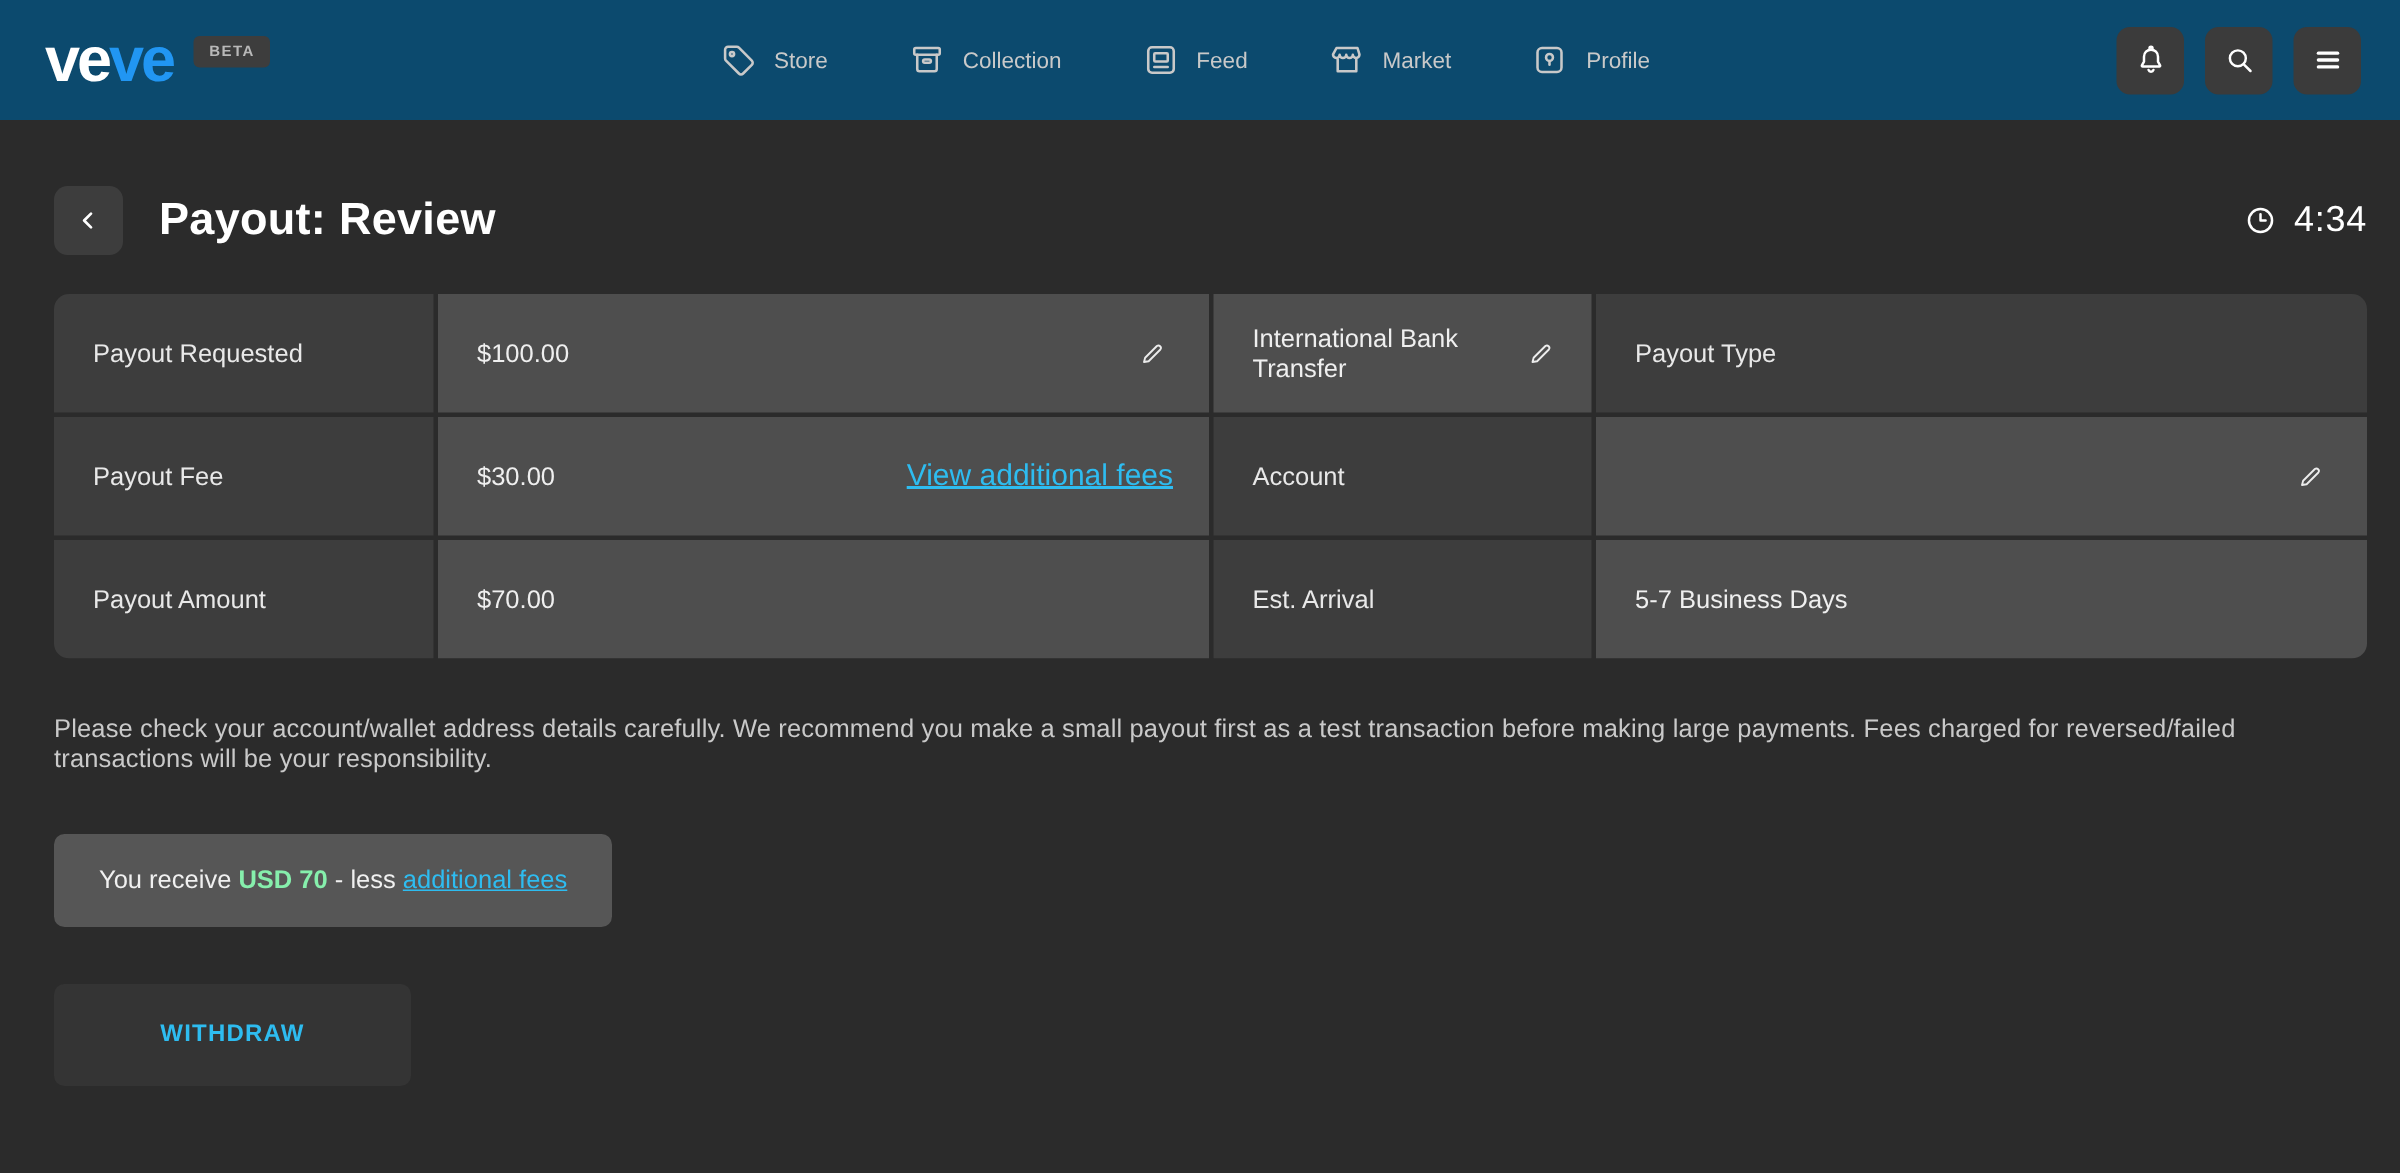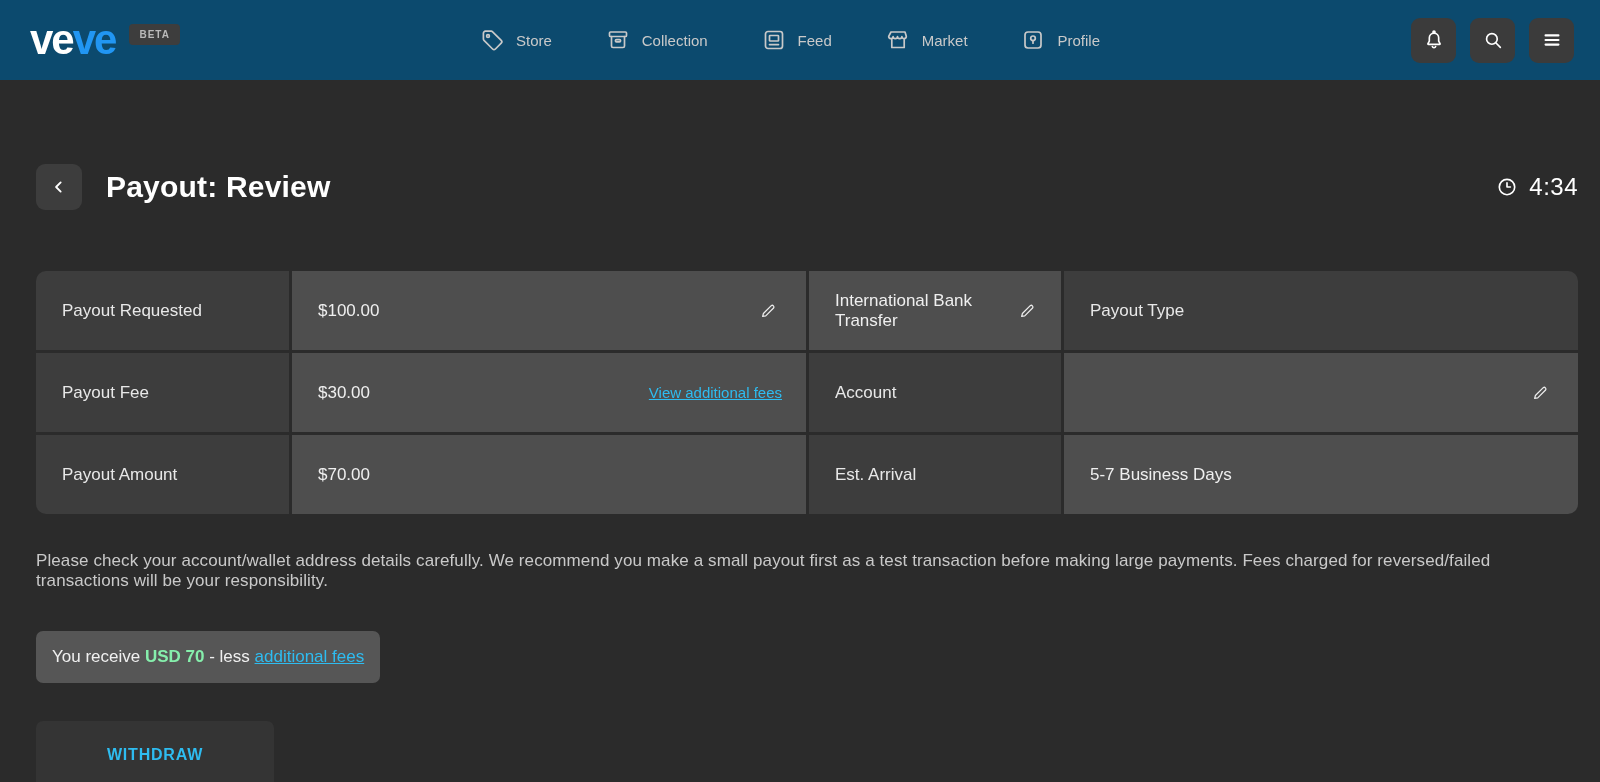--- a/index.html
+++ b/index.html
@@ -68,21 +68,21 @@
     border: none;
     border-radius: 9px;
     display: flex; align-items: center; justify-content: center;
     cursor: pointer;
   }
   .icon-btn svg { width: 22px; height: 22px; stroke: #ffffff; fill: none; stroke-width: 1.8; stroke-linecap: round; stroke-linejoin: round; }
 
   
   .content { padding: 0 22px 0 36px; position: relative; }
   .page-header {
-    margin-top: 84px;
+    margin-top: 44px;
     display: flex;
     align-items: center;
   }
   .back-btn {
     width: 46px; height: 46px;
     background: #3d3d3d;
     border: none; border-radius: 9px;
     display: flex; align-items: center; justify-content: center;
     cursor: pointer;
   }
@@ -99,21 +99,21 @@
     display: flex;
     align-items: center;
     gap: 11px;
     color: #ffffff;
   }
   .timer svg { width: 22px; height: 22px; stroke: #fff; fill: none; stroke-width: 1.8; stroke-linecap: round; stroke-linejoin: round; }
   .timer .time { font-size: 24px; font-weight: 400; letter-spacing: 0.5px; }
 
   
   .review-table {
-    margin-top: 61px;
+    margin-top: 26px;
     display: grid;
     grid-template-columns: 253px 1fr 252px 1fr;
     grid-auto-rows: 79px;
     gap: 3px;
     border-radius: 10px;
     overflow: hidden;
   }
   .cell { display: flex; align-items: center; font-size: 17px; }
   .cell.label {
     background: #3d3d3d;
@@ -128,38 +128,38 @@
     gap: 32px;
   }
   .edit-btn {
     background: none; border: none; cursor: pointer;
     display: flex; align-items: center; justify-content: center;
     width: 28px; height: 28px;
   }
   .edit-btn svg { width: 20px; height: 20px; stroke: #ececec; fill: none; stroke-width: 1.5; stroke-linecap: round; stroke-linejoin: round; }
   a.fee-link {
     color: var(--accent, #2ebcf0);
-    font-size: 15px;
+    font-size: 20px;
     text-decoration: underline;
     cursor: pointer;
   }
 
   
   .disclaimer {
     margin-top: 37px;
     font-size: 17px;
     color: #c9c9c9;
     letter-spacing: 0.1px;
   }
   .receive-box {
     margin-top: 40px;
     display: inline-flex;
     align-items: center;
-    height: 52px;
-    padding: 0 16px;
+    height: 62px;
+    padding: 0 30px;
     background: #565656;
     border-radius: 7px;
     font-size: 17px;
     color: #f0f0f0;
     white-space: pre-wrap;
   }
   .receive-box b { color: #86efac; font-weight: bold; }
   .receive-box a {
     color: var(--accent, #2ebcf0);
     text-decoration: underline;

